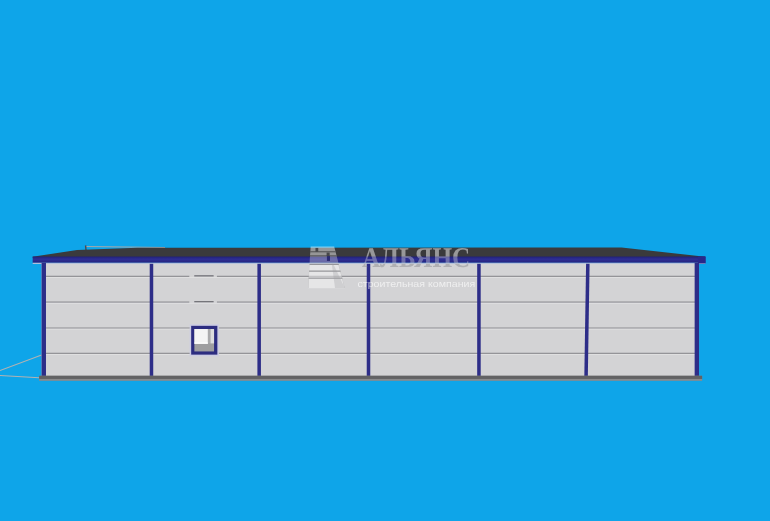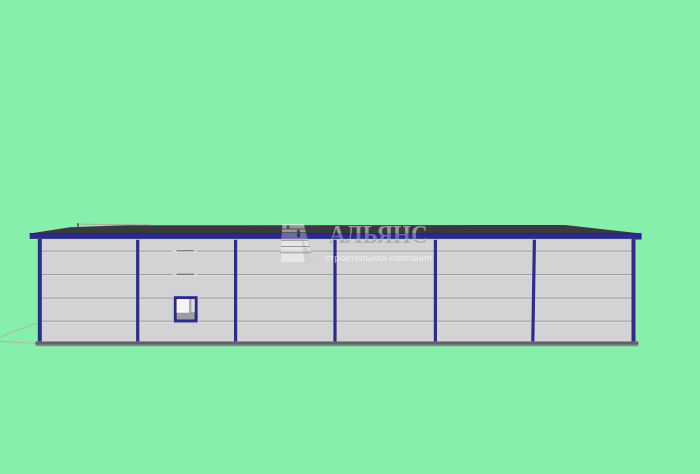--- a/index.html
+++ b/index.html
@@ -1,16 +1,16 @@
 <!DOCTYPE html>
 <html><head>
 <meta charset="utf-8">
 <style>
   html,body{margin:0;padding:0;background:#ffffff;}
-  #stage{position:relative;width:700px;height:474px;background:#86efac;overflow:hidden;
+  #stage{position:relative;width:700px;height:474px;background:#0ea5e9;overflow:hidden;
          font-family:"Liberation Sans",sans-serif;}
 </style>
 </head>
 <body>
 <div id="stage">
 <svg width="700" height="474" viewBox="0 0 700 474" xmlns="http://www.w3.org/2000/svg">
   <defs>
     <linearGradient id="band" x1="0" y1="233" x2="0" y2="239" gradientUnits="userSpaceOnUse">
       <stop offset="0" stop-color="#1f1f76"></stop>
       <stop offset="0.45" stop-color="#2e2e94"></stop>

